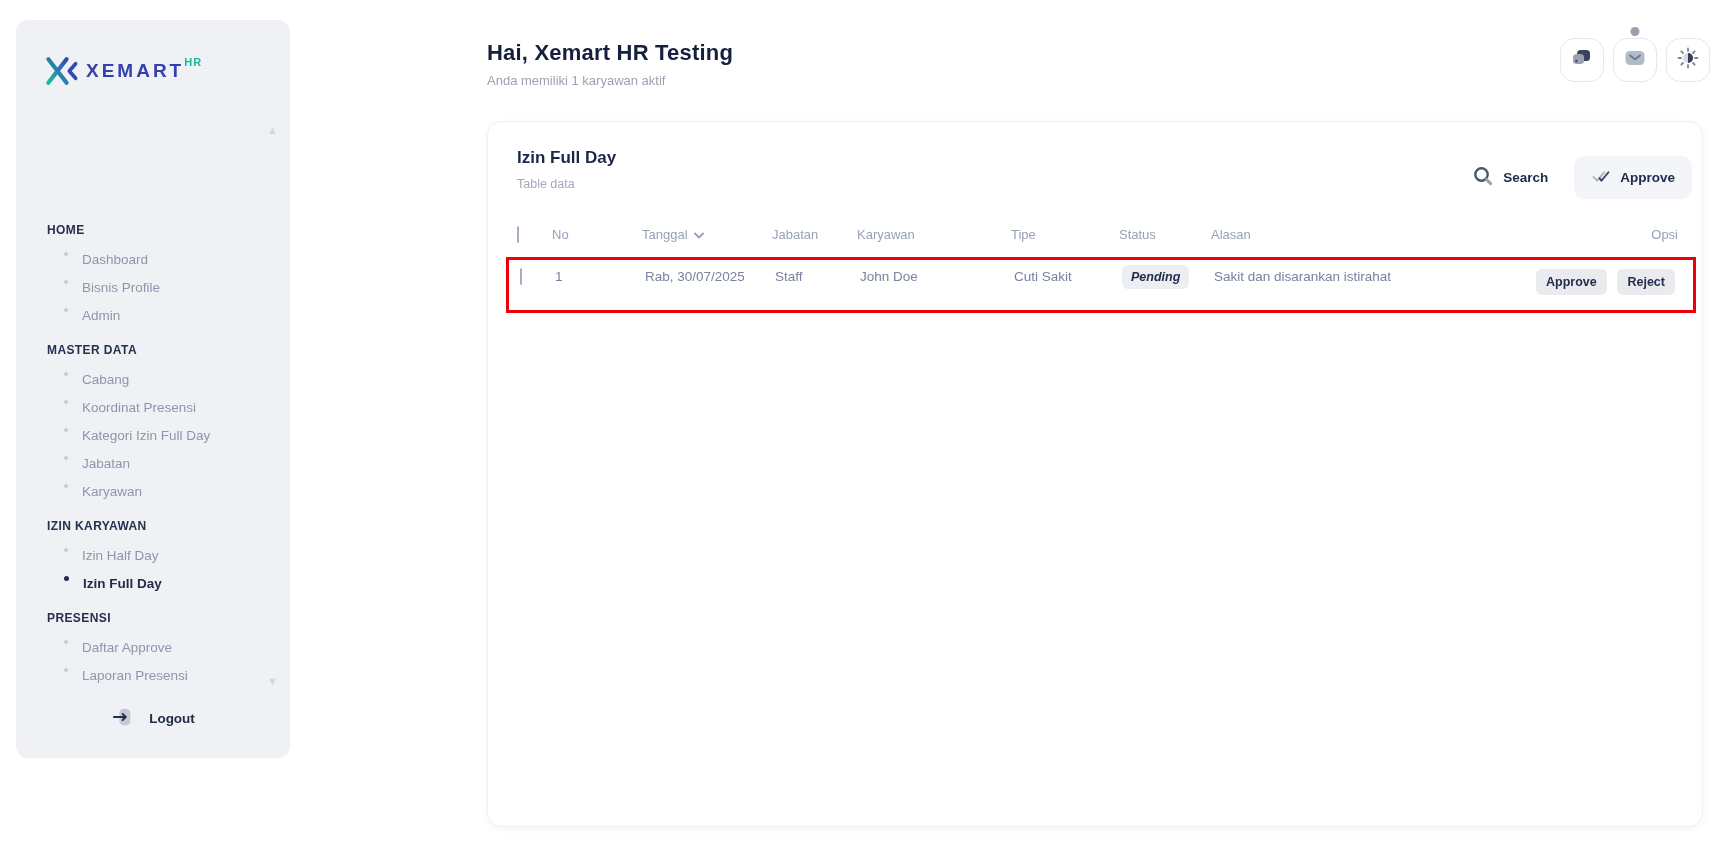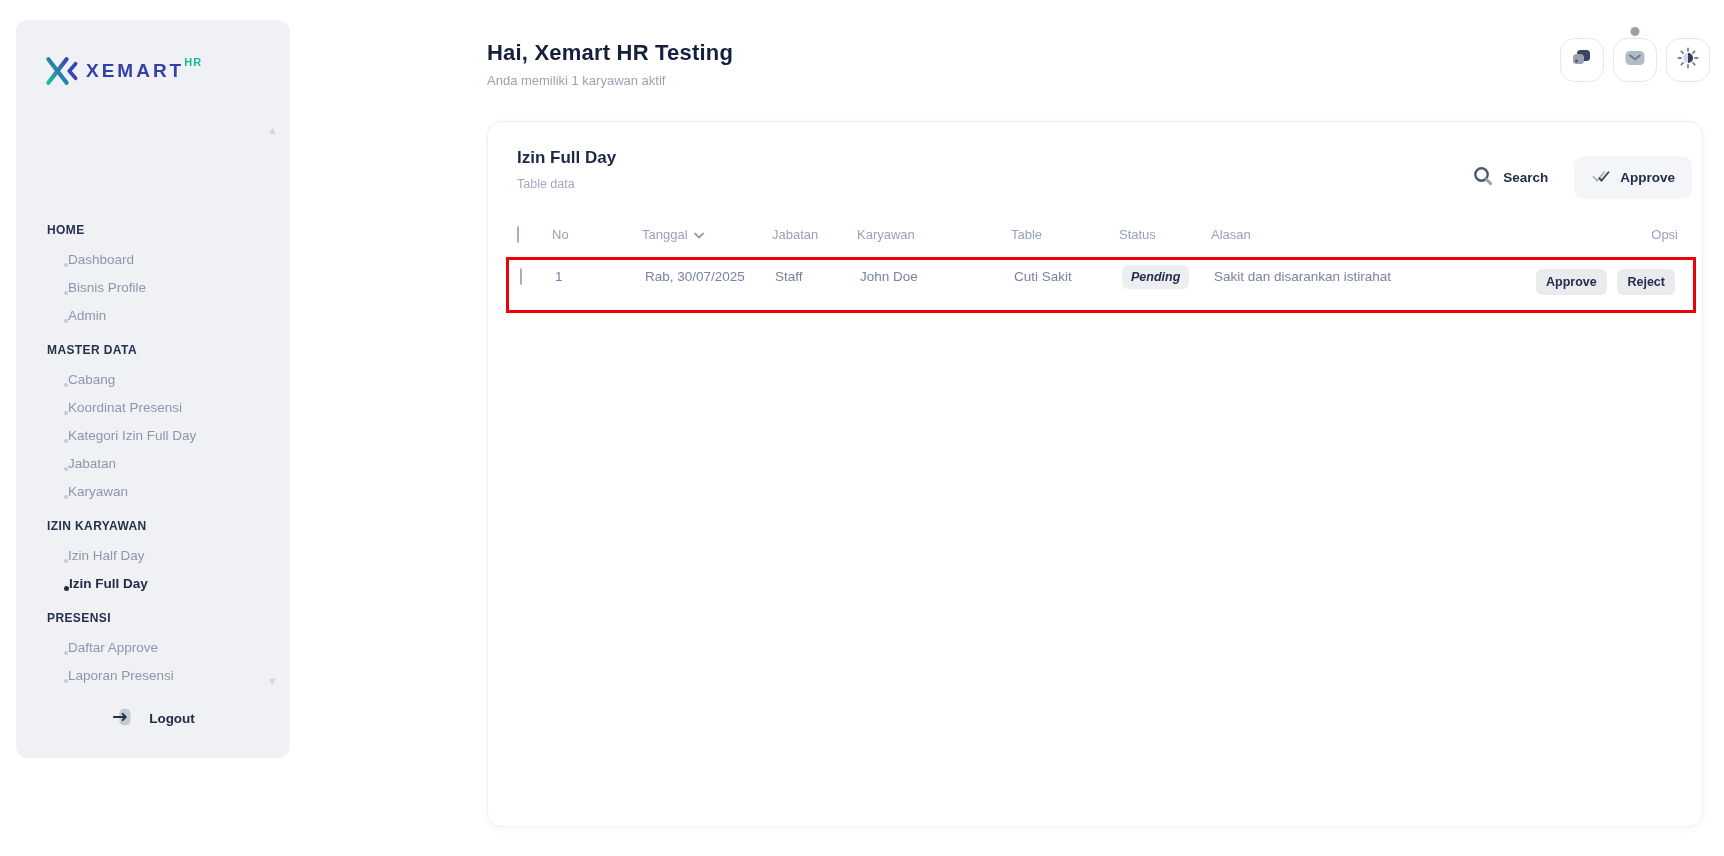--- a/index.html
+++ b/index.html
@@ -16,21 +16,21 @@
   }
   .logo { position:absolute; left:26px; top:32px; display:flex; align-items:flex-start; }
   .logo-text { font-size:19px; font-weight:bold; letter-spacing:3px; color:#3441ad; margin-left:4px; margin-top:8px; }
   .logo-sup { font-size:11px; font-weight:bold; letter-spacing:1px; color:#16b99b; margin-top:4px; }
   .scroll-hint { position:absolute; right:12px; color:#8b93a5; opacity:.28; font-size:11px; }
   .scroll-hint.up { top:104px; }
   .scroll-hint.down { top:655px; }
 
   .nav { position:absolute; left:31px; top:190px; right:16px; }
   .nav-title { font-size:12px; font-weight:bold; color:#25304f; letter-spacing:.4px; margin:13px 0 9px; }
-  .nav-item { display:flex; align-items:flex-end; gap:0; padding:6px 0 7px 17px; font-size:13.5px; color:#8d96ac; cursor:pointer; }
+  .nav-item { display:flex; align-items:flex-start; gap:14px; padding:6px 0 7px 17px; font-size:13.5px; color:#8d96ac; cursor:pointer; }
   .nav-item .dot { width:4px; height:4px; border-radius:50%; background:#c6ccd8; flex:none; }
   .nav-item.active { color:#222c49; font-weight:bold; }
   .nav-item.active .dot { background:#222c49; width:5px; height:5px; }
 
   .logout {
     position:absolute; bottom:26px; left:50%; transform:translateX(-50%);
     display:flex; align-items:center; gap:16px; font-size:13.5px; font-weight:bold;
     color:#222c49; cursor:pointer; white-space:nowrap;
   }
 
@@ -263,21 +263,21 @@
       <div class="col-tgl th-tgl">
         <span>Tanggal</span>
         <span>
           <svg width="10" height="7" viewBox="0 0 10 7">
             <path d="M1 1.5 L5 5.5 L9 1.5" stroke="#98a0b6" stroke-width="1.8" fill="none" stroke-linecap="round" stroke-linejoin="round"></path>
           </svg>
         </span>
       </div>
       <div class="col-jab">Jabatan</div>
       <div class="col-kar">Karyawan</div>
-      <div class="col-tipe">Table</div>
+      <div class="col-tipe">Tipe</div>
       <div class="col-status">Status</div>
       <div class="col-alasan">Alasan</div>
       <div class="col-opsi">Opsi</div>
     </div>
 
     <div class="trow">
       <div class="col-cb"><span class="checkbox"></span></div>
       <div class="col-no">1</div>
       <div class="col-tgl">Rab, 30/07/2025</div>
       <div class="col-jab">Staff</div>

